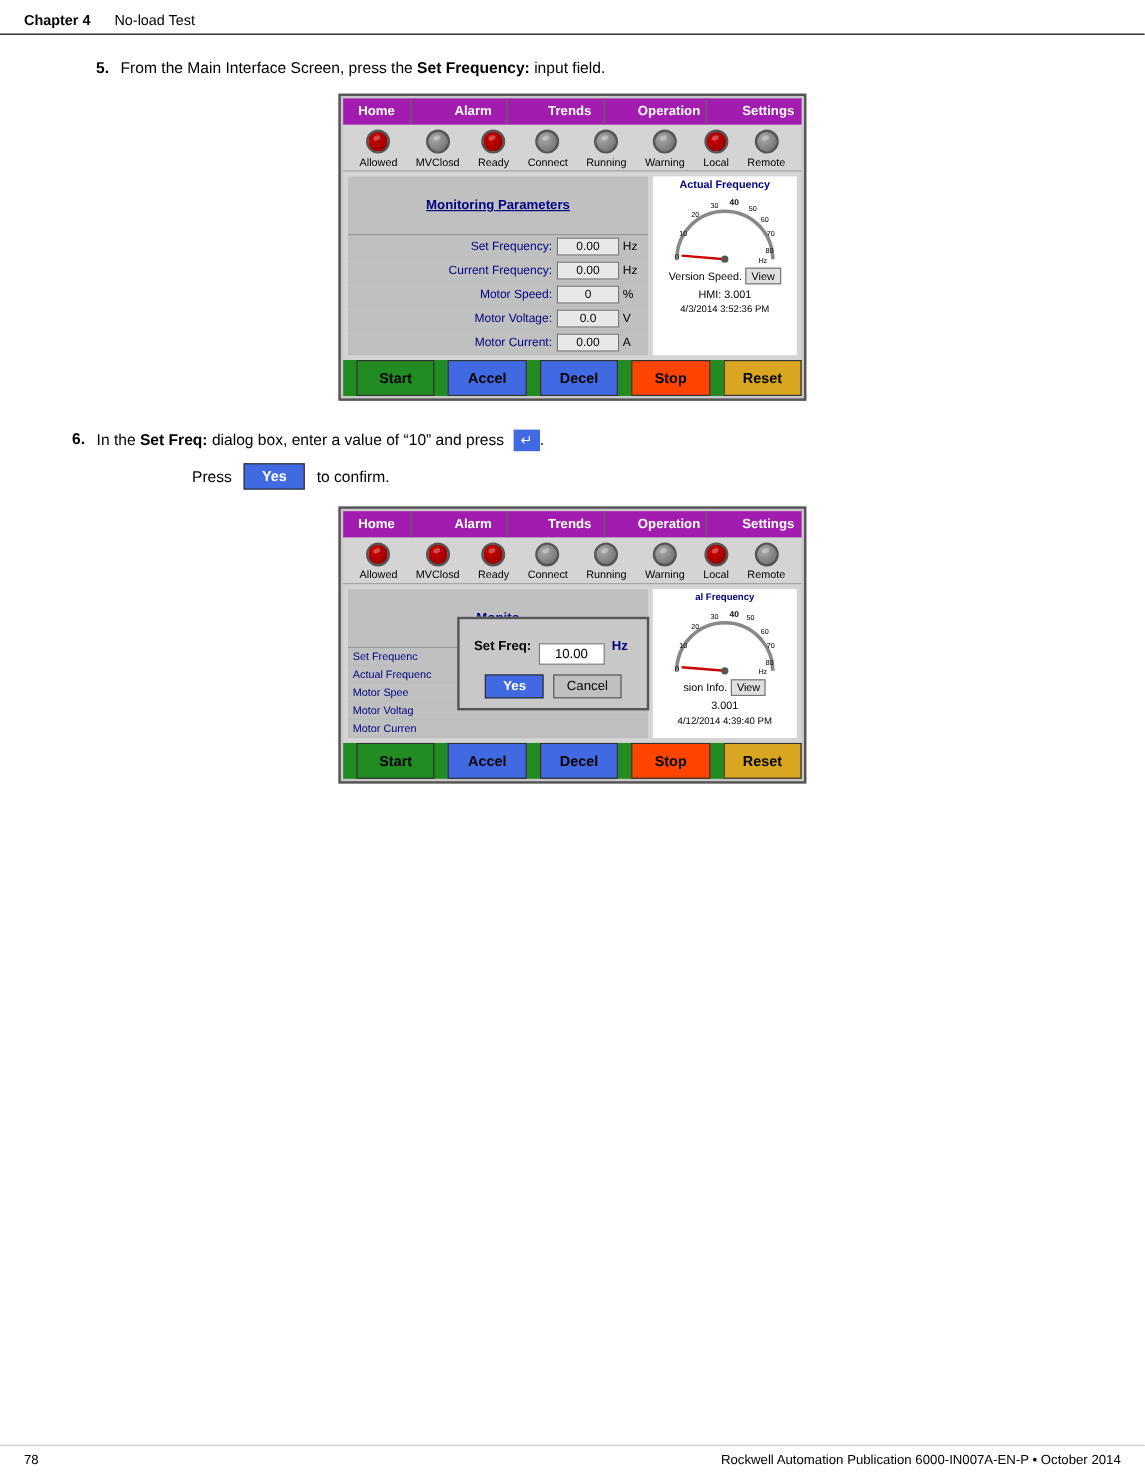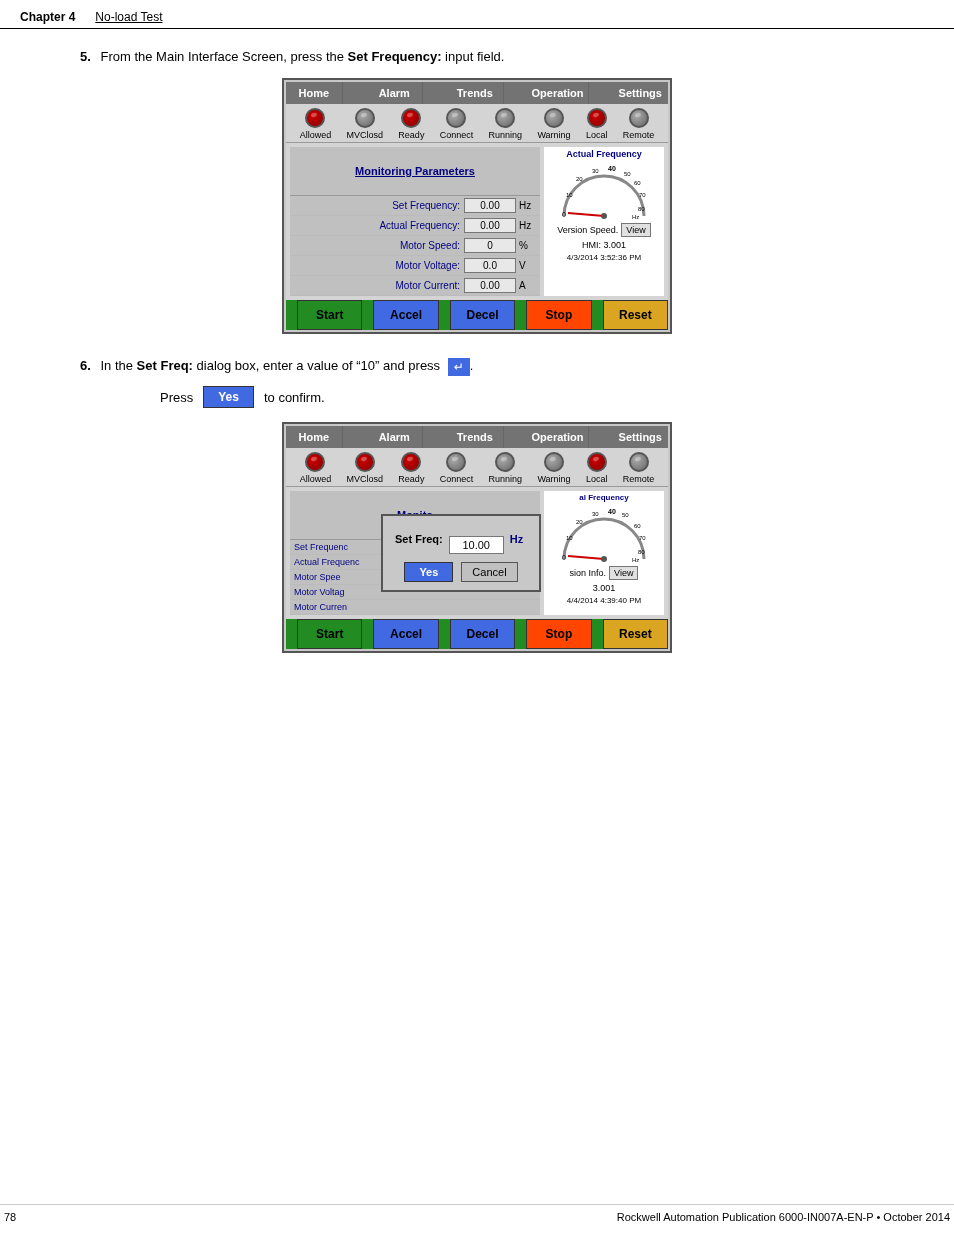--- a/index.html
+++ b/index.html
@@ -13,21 +13,21 @@
 
     
     .page-header {
       padding: 10px 20px 4px 20px;
       border-bottom: 1px solid #000;
       display: flex;
       align-items: center;
       gap: 20px;
     }
     .chapter-label { font-weight: bold; font-size: 12px; }
-    .chapter-desc { font-size: 12px; text-decoration: underline; }
+    .chapter-desc { font-size: 12px; }
 
     
     .main-content {
       padding: 20px 60px 20px 60px;
     }
 
     
     .step-text {
       font-size: 13px;
       margin-bottom: 14px;
@@ -41,21 +41,21 @@
       border: 2px solid #555;
       background: #c8c8c8;
       width: 390px;
       margin: 0 auto 24px auto;
       padding: 2px;
     }
 
     
     .nav-bar {
       display: flex;
-      background: #737373;
+      background: #a21caf;
       gap: 24px;
     }
     .nav-item {
       flex: 1;
       text-align: center;
       padding: 5px 4px;
       color: #fff;
       font-size: 11px;
       font-weight: bold;
       cursor: pointer;
@@ -222,21 +222,20 @@
     .btn-start { background: #228B22; color: #000; }
     .btn-accel { background: #4169E1; color: #000; }
     .btn-decel { background: #4169E1; color: #000; }
     .btn-stop  { background: #FF4500; color: #000; }
     .btn-reset { background: #DAA520; color: #000; }
 
     
     .step6-text {
       font-size: 13px;
       margin-bottom: 10px;
-      margin-left: 20px;
     }
 
     .press-confirm {
       font-size: 13px;
       margin: 10px 0 14px 100px;
       display: flex;
       align-items: center;
       gap: 10px;
     }
     .yes-btn-inline {
@@ -321,21 +320,21 @@
       color: #000080;
     }
 
     
     .page-footer {
       position: absolute;
       bottom: 12px;
       left: 0; right: 0;
       display: flex;
       justify-content: space-between;
-      padding: 0 4px;
+      padding: 0 20px;
       font-size: 11px;
       color: #000;
       border-top: 1px solid #ccc;
       padding-top: 6px;
     }
 
     .enter-icon {
       display: inline-block;
       background: #4169E1;
       color: #fff;
@@ -411,21 +410,21 @@
     <div class="main-panel">
 
       <div class="left-panel">
         <div class="monitoring-title">Monitoring Parameters</div>
         <div class="param-row">
           <span class="param-label">Set Frequency:</span>
           <span class="param-value">0.00</span>
           <span class="param-unit">Hz</span>
         </div>
         <div class="param-row">
-          <span class="param-label">Actual Frequency:</span>
+          <span class="param-label">Current Frequency:</span>
           <span class="param-value">0.00</span>
           <span class="param-unit">Hz</span>
         </div>
         <div class="param-row">
           <span class="param-label">Motor Speed:</span>
           <span class="param-value">0</span>
           <span class="param-unit">%</span>
         </div>
         <div class="param-row">
           <span class="param-label">Motor Voltage:</span>
@@ -570,21 +569,21 @@
             <text x="78" y="58" font-size="6" fill="#000">Hz</text>
           </svg>
         </div>
         <div class="version-row">
           <span>sion Info.</span>
           <button class="view-btn">View</button>
         </div>
         <div class="hmi-row">
           <span>3.001</span>
         </div>
-        <div class="datetime">4/4/2014 4:39:40 PM</div>
+        <div class="datetime">4/12/2014 4:39:40 PM</div>
       </div>
 
       <div class="dialog-box">
         <div class="dialog-freq-row">
           <span>Set Freq:</span>
           <input class="dialog-input" type="text" value="10.00" style="">
           <span class="dialog-hz">Hz</span>
         </div>
         <div class="dialog-btns">
           <button class="dialog-yes">Yes</button>

